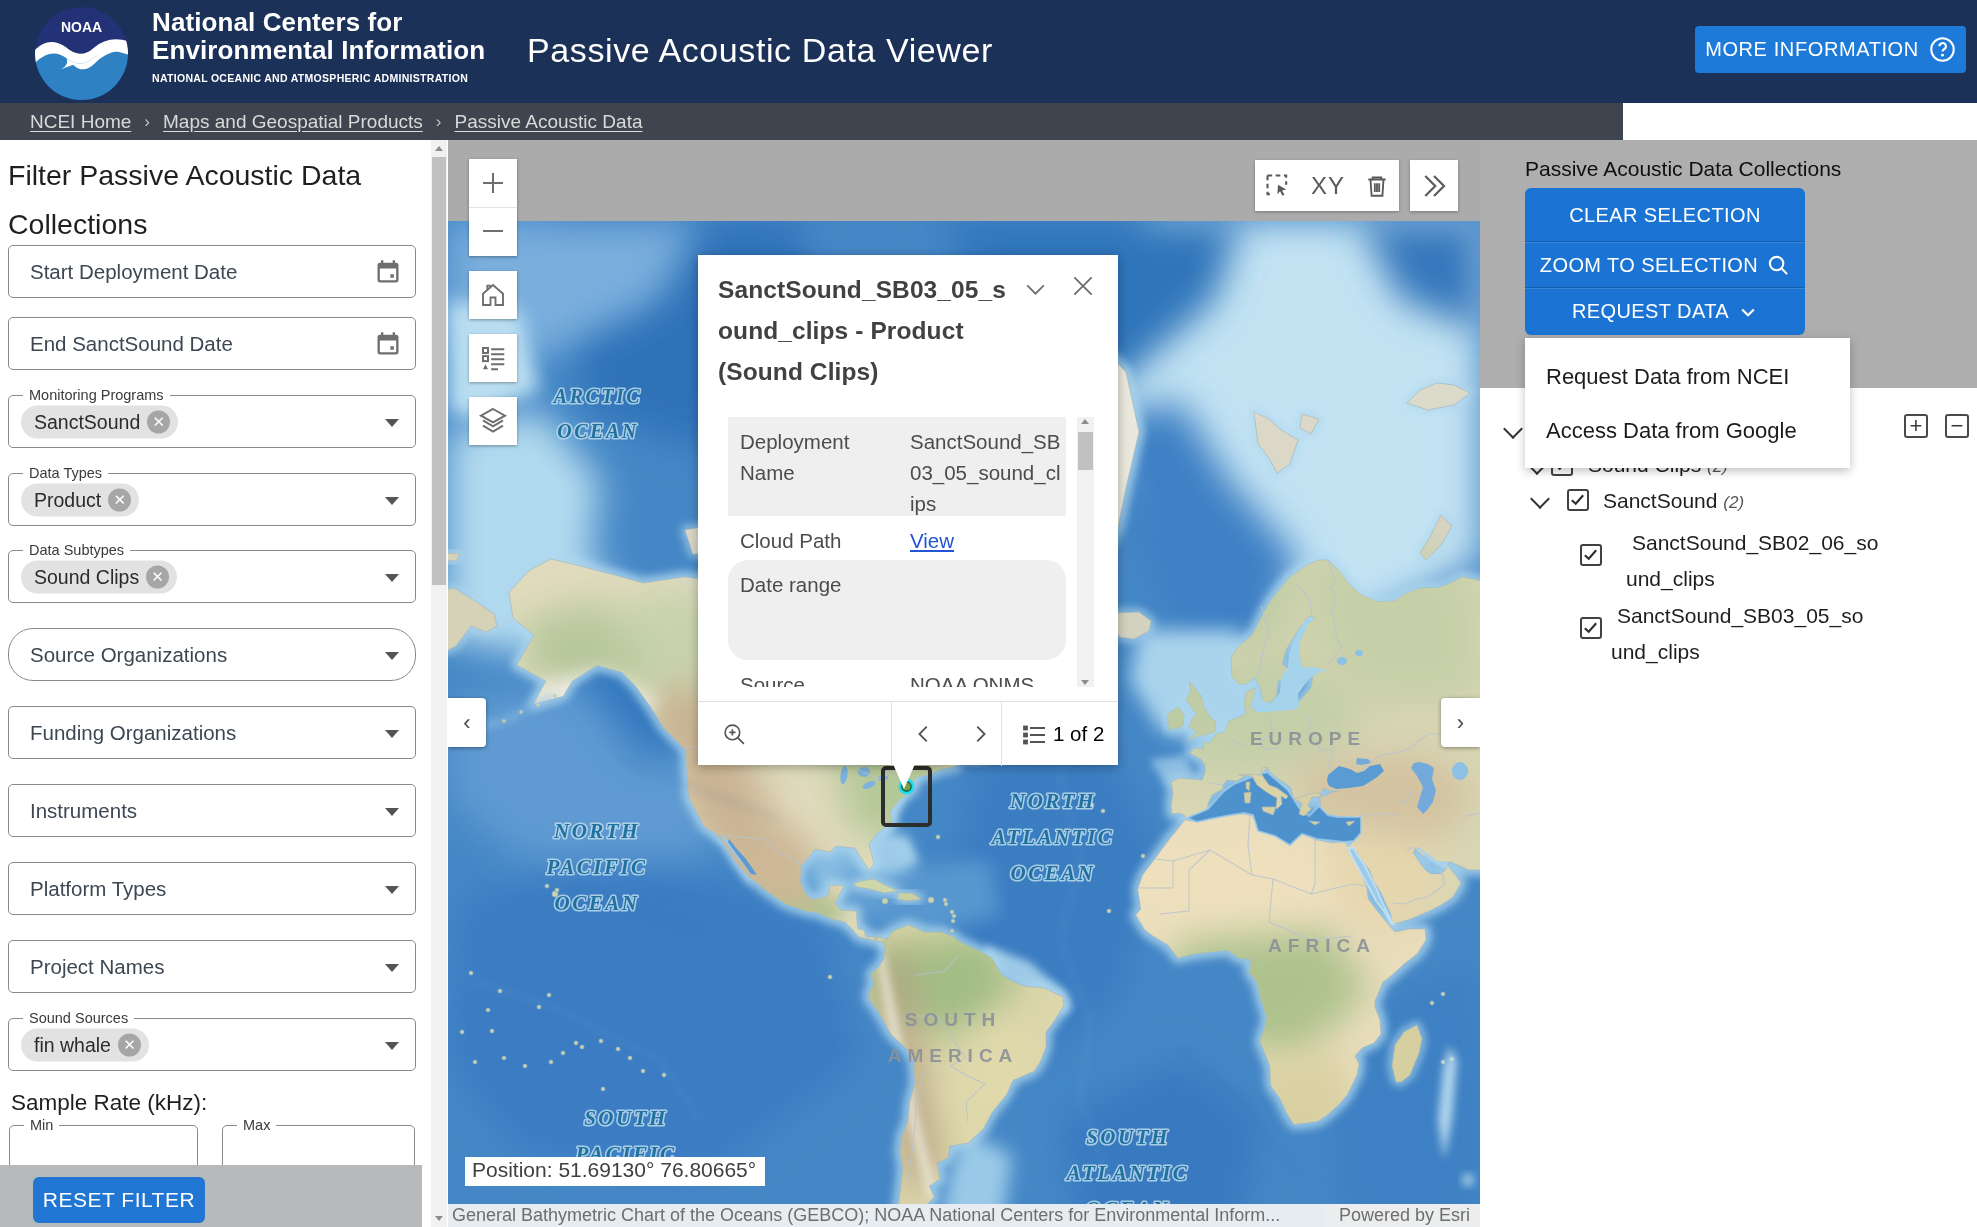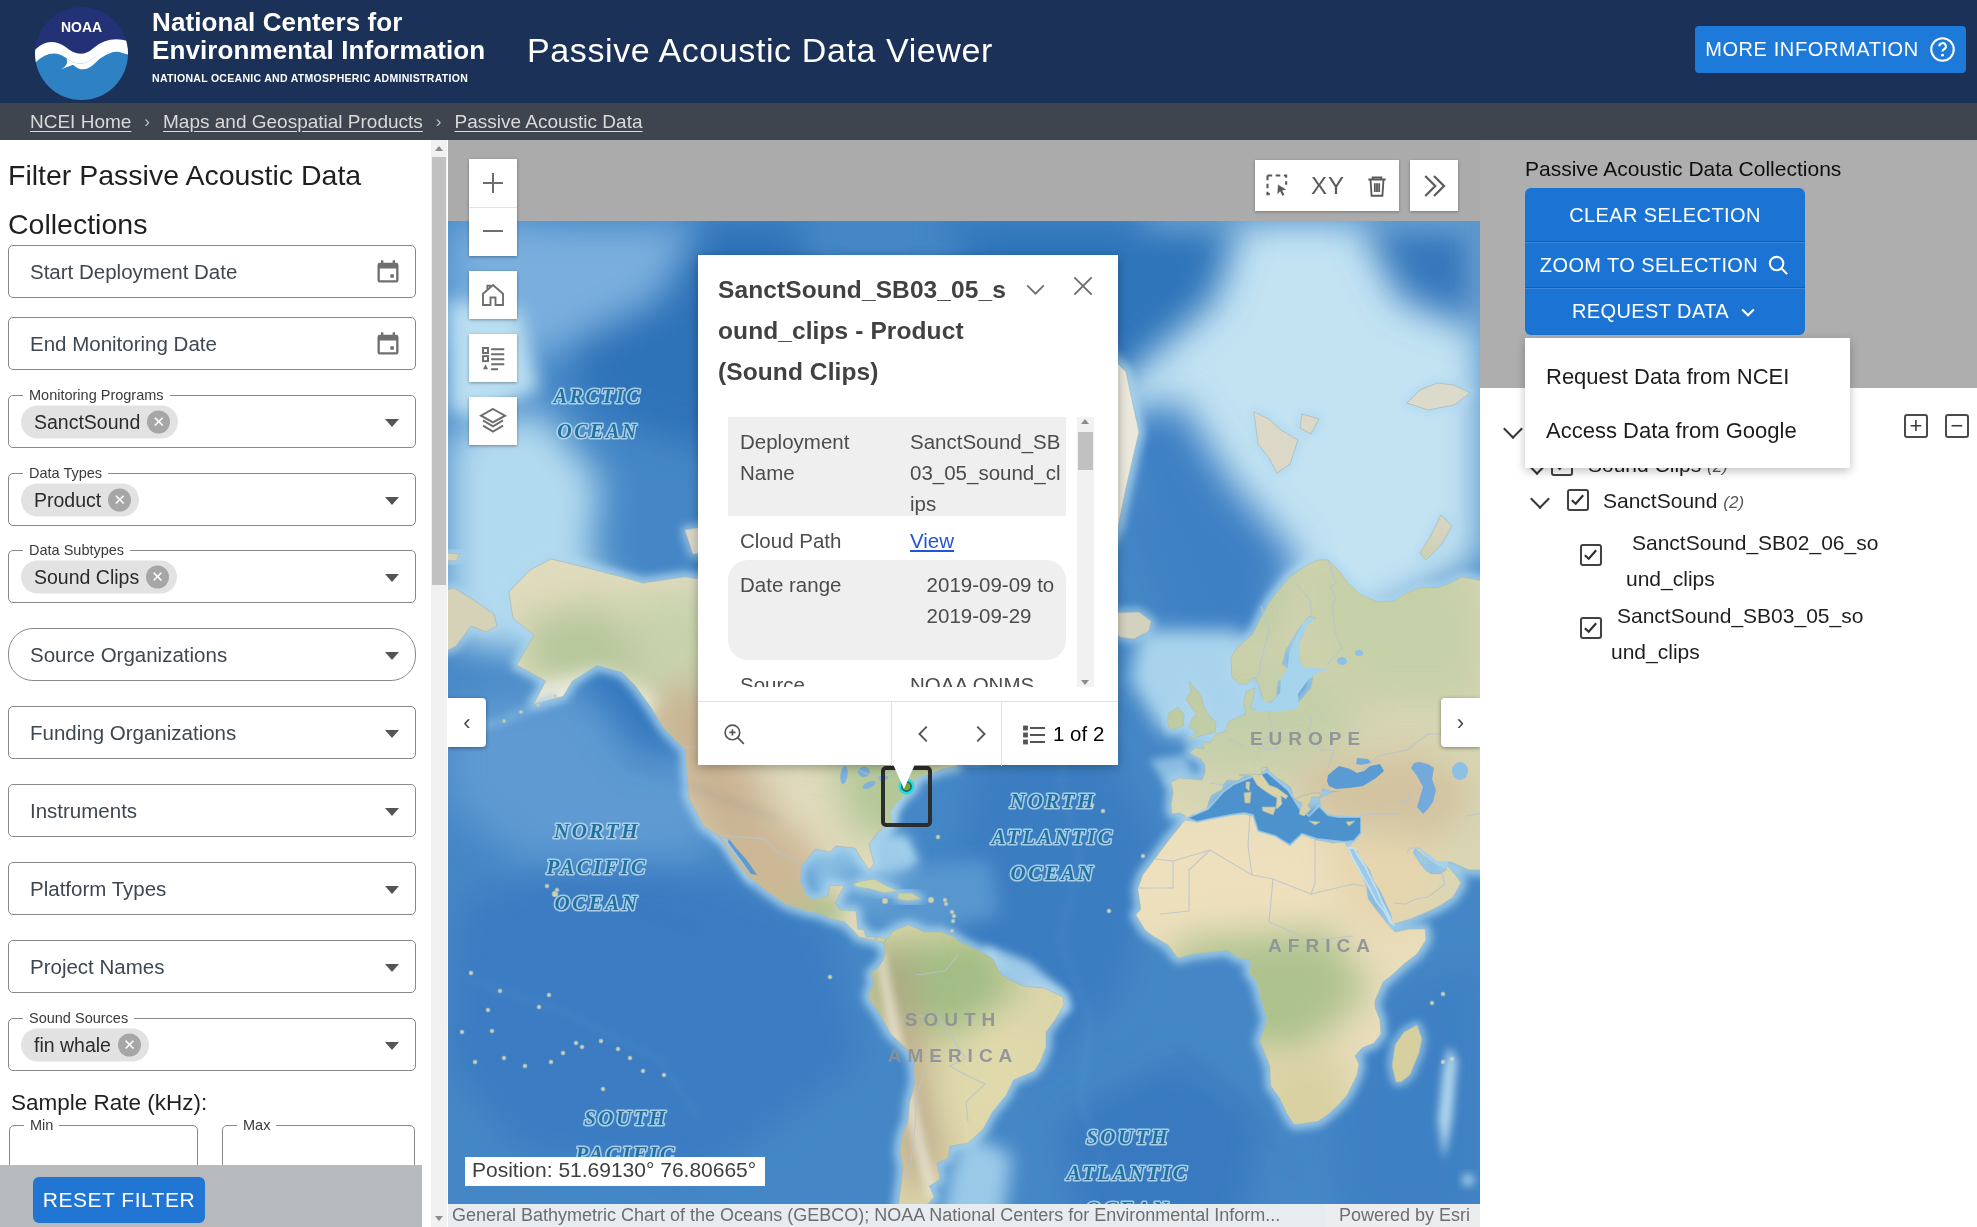--- a/index.html
+++ b/index.html
@@ -13,21 +13,21 @@
 #brand { position:absolute; left:152px; top:9px; color:#fff; }
 #brand .l1 { font-size:26px; font-weight:bold; line-height:27.5px; letter-spacing:0.1px;}
 #brand .l3 { font-size:10.5px; font-weight:bold; letter-spacing:0.3px; margin-top:8px; }
 #apptitle { position:absolute; left:527px; top:31px; color:#fff; font-size:34px; font-weight:500; letter-spacing:0.6px; }
 #moreinfo { position:absolute; left:1695px; top:26px; width:271px; height:47px; background:#1d7ad8;
   border-radius:4px; color:#fff; font-size:20px; letter-spacing:0.6px; display:flex; align-items:center;
   justify-content:center; gap:10px; }
 #moreinfo svg { display:block; }
 
 
-#crumbs { position:absolute; left:0; top:103px; width:1977px; height:37px; background:#3f454e;
+#crumbs { position:absolute; left:0; top:103px; width:1623px; height:37px; background:#3f454e;
   display:flex; align-items:center; color:#d9d9d9; font-size:19px; }
 #crumbs a { color:#d9d9d9; text-decoration:underline; text-underline-offset:3px; }
 #crumbs .sep { margin:0 13px; color:#c3c3c3; font-size:17px; }
 #crumbs a:first-child { margin-left:30px; }
 
 
 #sidebar { position:absolute; left:0; top:140px; width:431px; height:1087px; background:#fff; }
 #sidebar h1 { font-size:28.5px; font-weight:400; color:#1f1f1f; position:absolute; left:8px; top:11px;
   line-height:49px; width:410px; }
 .fbox { position:absolute; left:8px; width:408px; height:53px; border:1px solid #898989;
@@ -171,21 +171,21 @@
 
 <div id="sidebar">
   <h1>Filter Passive Acoustic Data Collections</h1>
   <div class="fbox" style="top:105px;">
       <span class="ph">Start Deployment Date</span>
     <svg class="cal" width="28" height="28" viewBox="0 0 24 24" fill="#6f6f6f">
         <path d="M19 4h-1V2h-2v2H8V2H6v2H5a2 2 0 0 0-2 2v13a2 2 0 0 0 2 2h14a2 2 0 0 0 2-2V6a2 2 0 0 0-2-2zm0 15H5V9h14zm-5-5h3v3h-3z"></path>
       </svg>
   </div>
   <div class="fbox" style="top:177px;">
-      <span class="ph">End Monitoring Date</span>
+      <span class="ph">End SanctSound Date</span>
     <svg class="cal" width="28" height="28" viewBox="0 0 24 24" fill="#6f6f6f">
         <path d="M19 4h-1V2h-2v2H8V2H6v2H5a2 2 0 0 0-2 2v13a2 2 0 0 0 2 2h14a2 2 0 0 0 2-2V6a2 2 0 0 0-2-2zm0 15H5V9h14zm-5-5h3v3h-3z"></path>
       </svg>
   </div>
   <div class="fbox" style="top:255px;">
       <span class="legend">Monitoring Programs</span>
     <span class="chip">SanctSound<span class="x">✕</span></span>
       <span class="arr"></span>
     </div>
   <div class="fbox" style="top:333px;">
@@ -591,21 +591,20 @@
       <div class="prow odd" style="height:99px;">
           <div class="pc1">Deployment Name</div>
           <div class="pc2">SanctSound_SB 03_05_sound_cl ips</div>
         </div>
       <div class="prow" style="height:44px;">
           <div class="pc1">Cloud Path</div>
           <div class="pc2"><a class="view" href="#">View</a></div>
         </div>
       <div class="prow odd" style="height:100px;border-radius:20px;">
           <div class="pc1">Date range</div>
-          <div class="pc2">2019-09-09 to 2019-09-29</div>
         </div>
       <div class="prow" style="height:80px;">
           <div class="pc1">Source Organization(s)</div>
           <div class="pc2">NOAA ONMS, US Navy Living</div>
         </div>
     </div>
     <div id="ptscroll">
       <div style="position:absolute; top:2px; left:4px;" class="tri-up"></div>
       <div id="ptthumb"></div>
       <div style="position:absolute; bottom:2px; left:4px;" class="tri-dn"></div>

